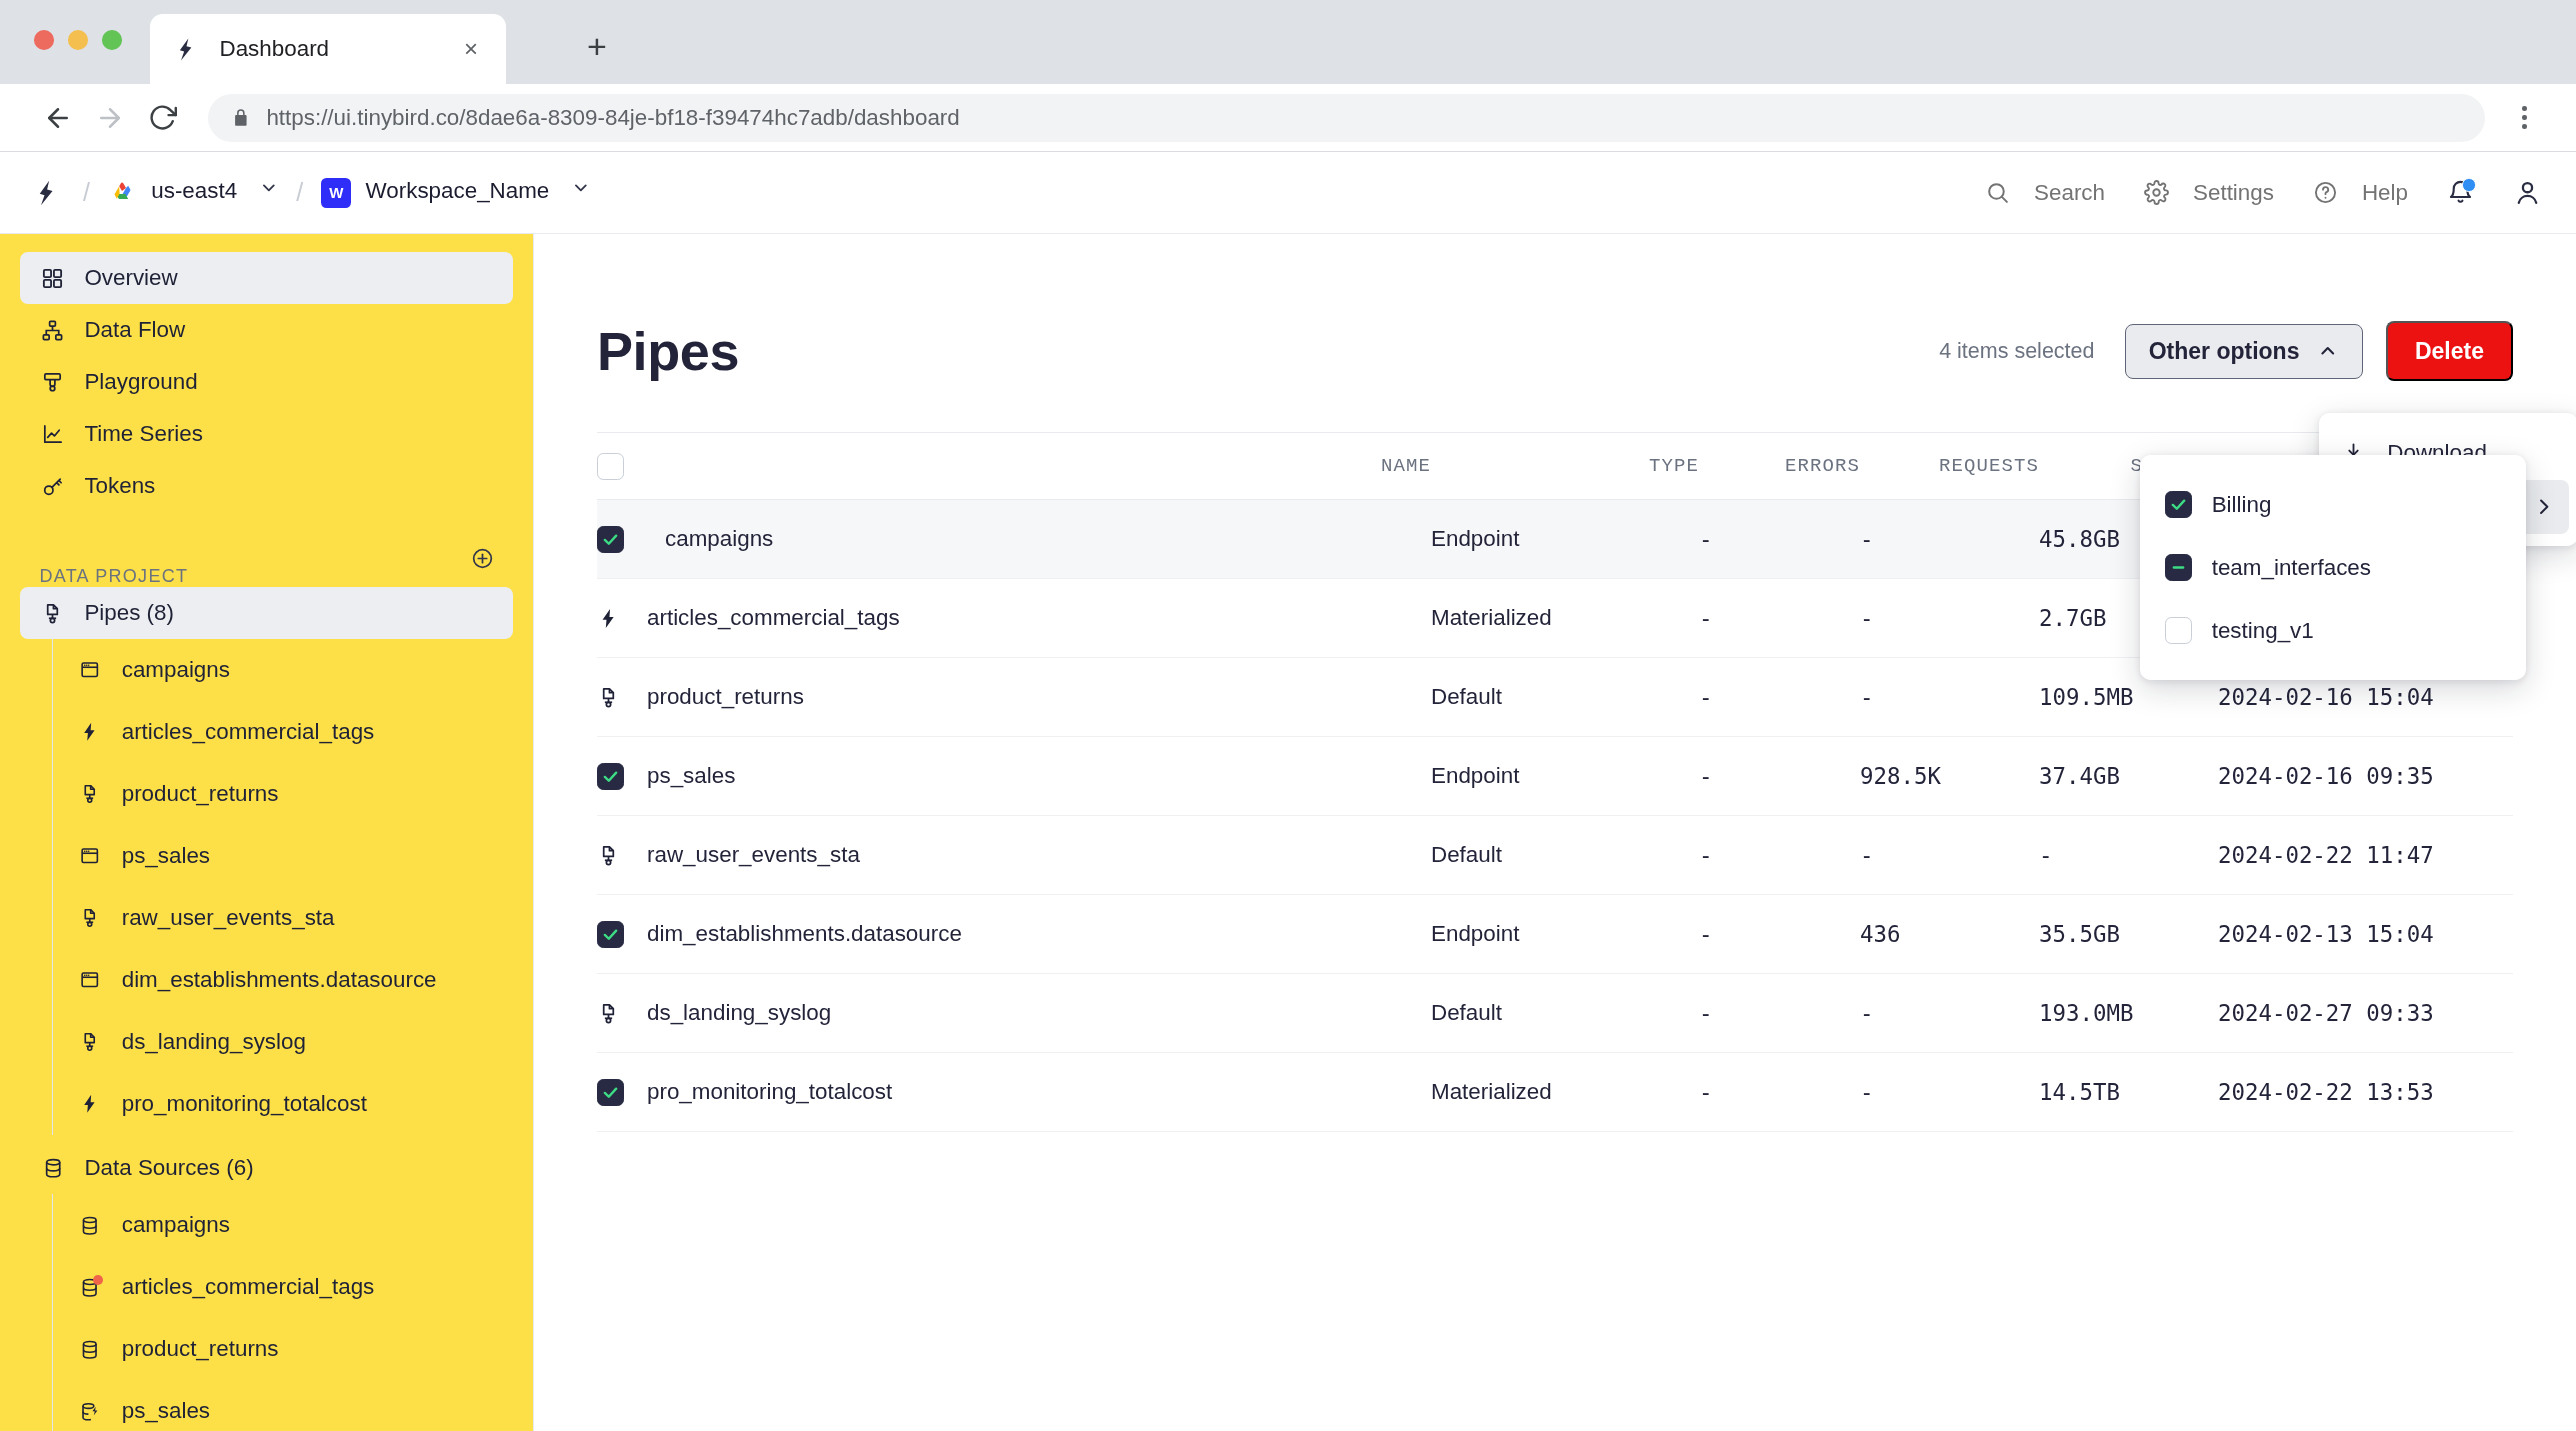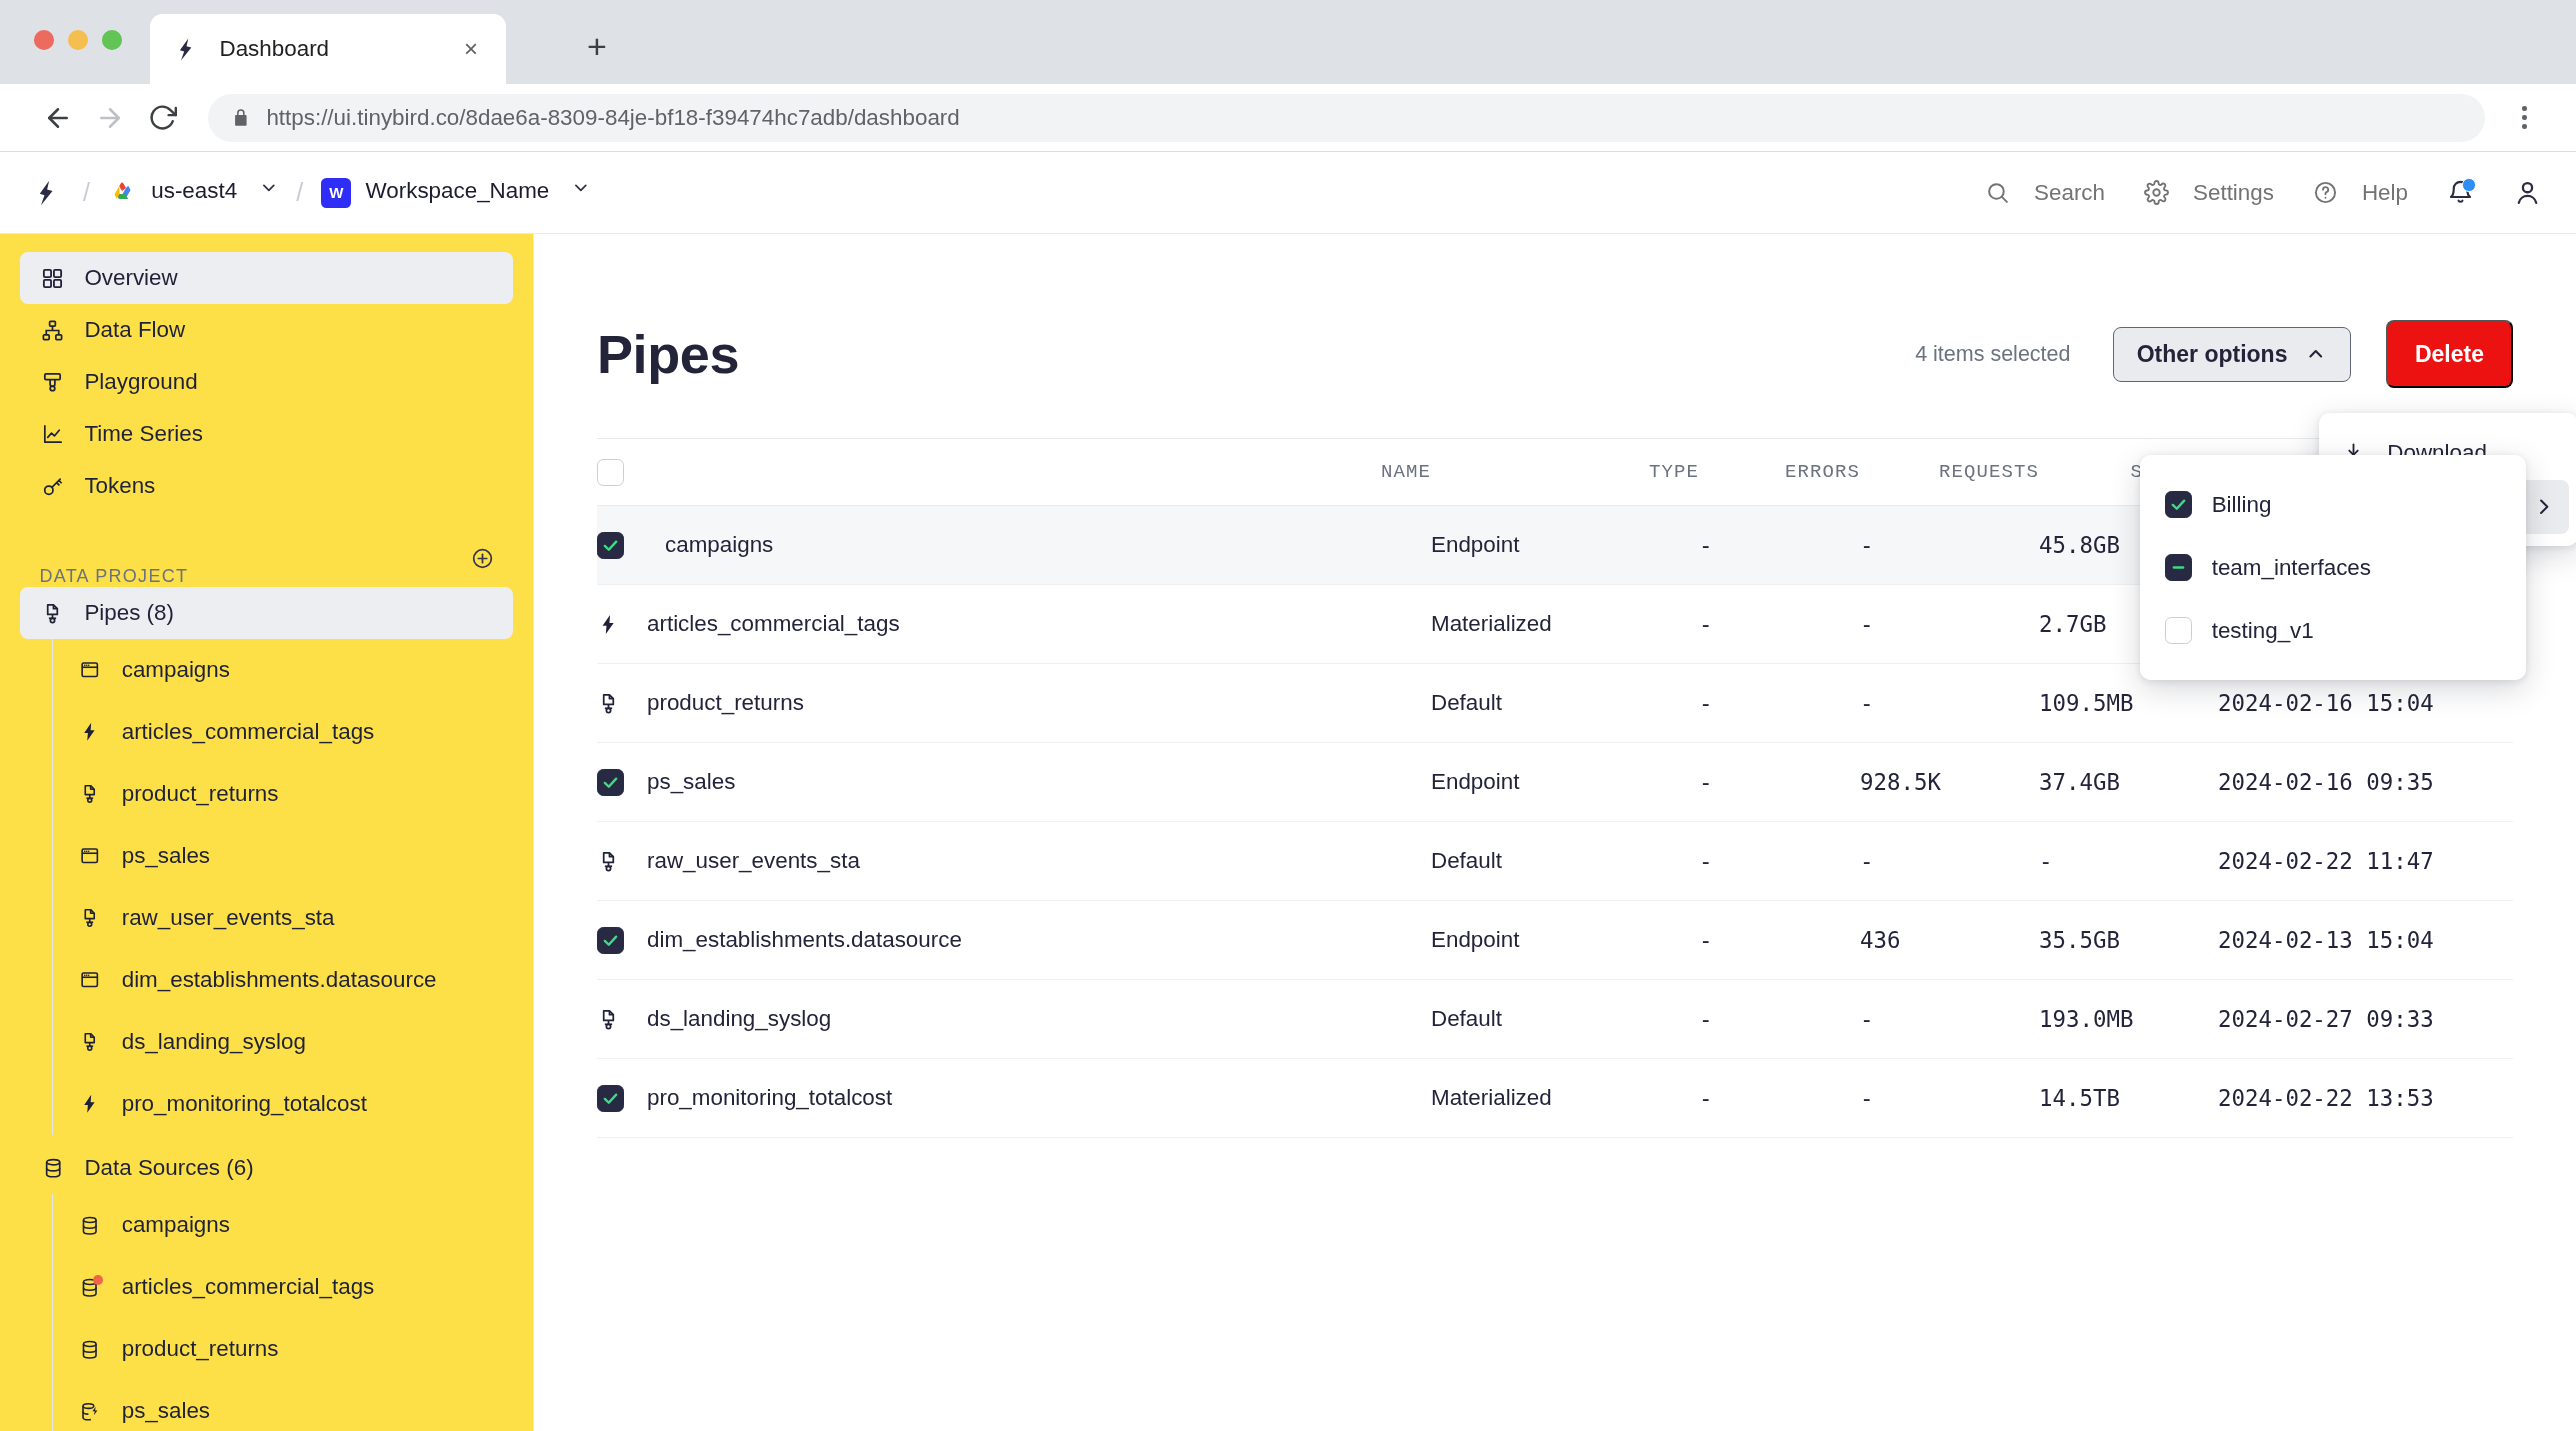--- a/index.html
+++ b/index.html
@@ -200,35 +200,35 @@
     display: flex; align-items: center;
     margin-bottom: 50px;
     position: relative;
   }
   .page-title {
     font-size: 54px; font-weight: 700;
     color: #23243a; letter-spacing: -0.4px;
   }
   .page-actions {
     margin-left: auto;
-    display: flex; align-items: center; gap: 35px;
+    display: flex; align-items: center; gap: 23px;
   }
   .sel-count { font-size: 21.5px; color: #6b7280; margin-right: 7.2px;}
   .btn-other {
     height: 55px;
     padding: 0 23px;
     background: #e9ebee;
     border: 1.8px solid #5f6577;
     border-radius: 8px;
     font-size: 23px; font-weight: 700;
     color: #23243a;
     display: flex; align-items: center; gap: 18px;
   }
   .btn-delete {
-    height: 68px;
+    height: 60px;
     padding: 0 27px;
     background: #ec1212;
     border-radius: 8px;
     color: #fff;
     font-size: 23px; font-weight: 700;
     display: flex; align-items: center;
   }
 
   
   table.pipes { width: 100%; border-collapse: collapse; table-layout: fixed; }

